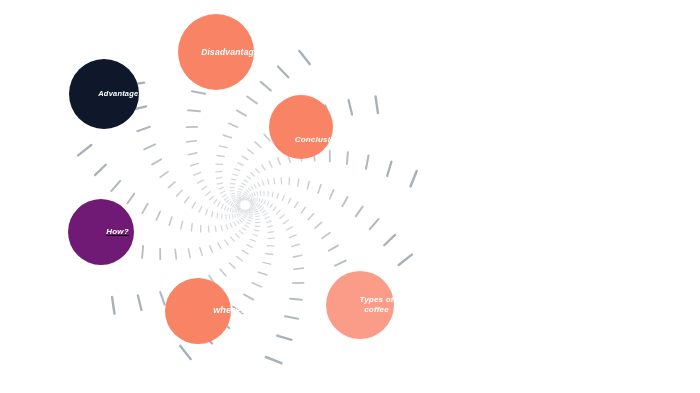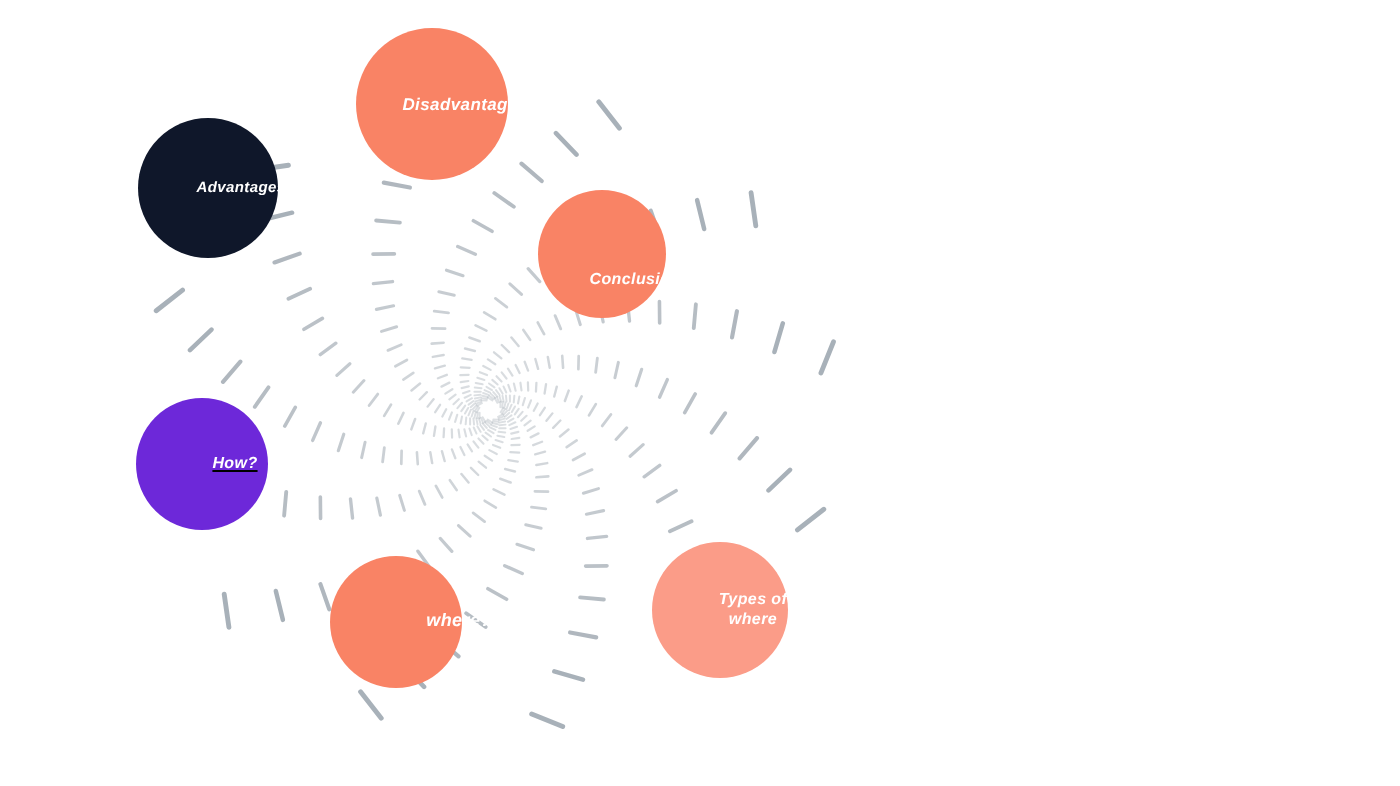--- a/index.html
+++ b/index.html
@@ -373,25 +373,25 @@
   <div id="nodes-layer">
       <div class="node" style="left: 69px; top: 59px; width: 70px; height: 70px; background: #0f172a;">
         <span class="node-label" style="font-size: 7.5px; color: rgb(255, 255, 255);">Advantages</span>
       </div>
       <div class="node" style="left: 178px; top: 14px; width: 76px; height: 76px; background: rgb(249, 131, 101);">
         <span class="node-label" style="font-size: 8.5px; color: rgb(255, 255, 255);">Disadvantages</span>
       </div>
       <div class="node" style="left: 269px; top: 95px; width: 64px; height: 64px; background: rgb(249, 131, 101);">
         <span class="node-label" style="font-size: 8px; color: rgb(255, 255, 255); margin-top: 26px;">Conclusion</span>
       </div>
-      <div class="node" style="left: 68px; top: 199px; width: 66px; height: 66px; background: #6d28d9; text-decoration: underline;">
+      <div class="node" style="left: 68px; top: 199px; width: 66px; height: 66px; background: #701a75; text-decoration: underline;">
         <span class="node-label" style="font-size: 8px; color: rgb(255, 255, 255);">How?</span>
       </div>
       <div class="node" style="left: 165px; top: 278px; width: 66px; height: 66px; background: rgb(249, 131, 101);">
         <span class="node-label" style="font-size: 9px; color: rgb(255, 255, 255); margin-left: 30px;">where?</span>
       </div>
       <div class="node" style="left: 326px; top: 271px; width: 68px; height: 68px; background: rgb(251, 156, 136);">
         <span class="node-label" style="font-size: 8px; color: rgb(255, 255, 255);">Types of
-where</span>
+coffee</span>
       </div>
     </div>
 
 </div>
 
 </body></html>

